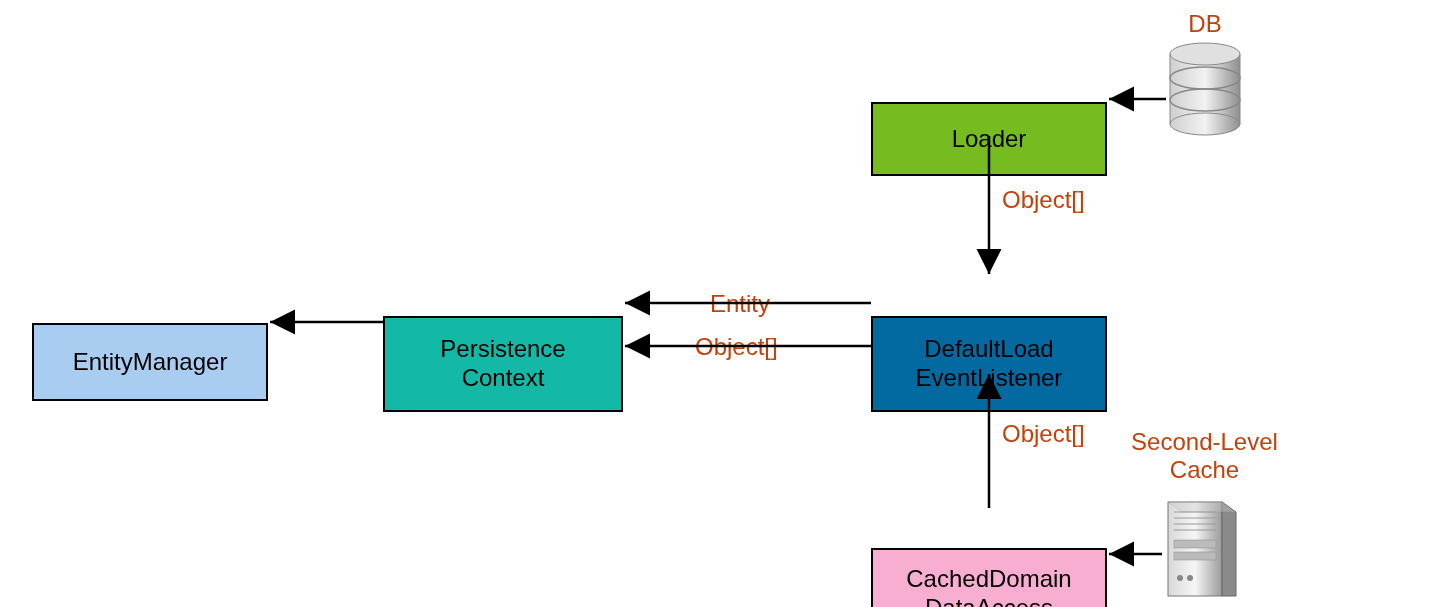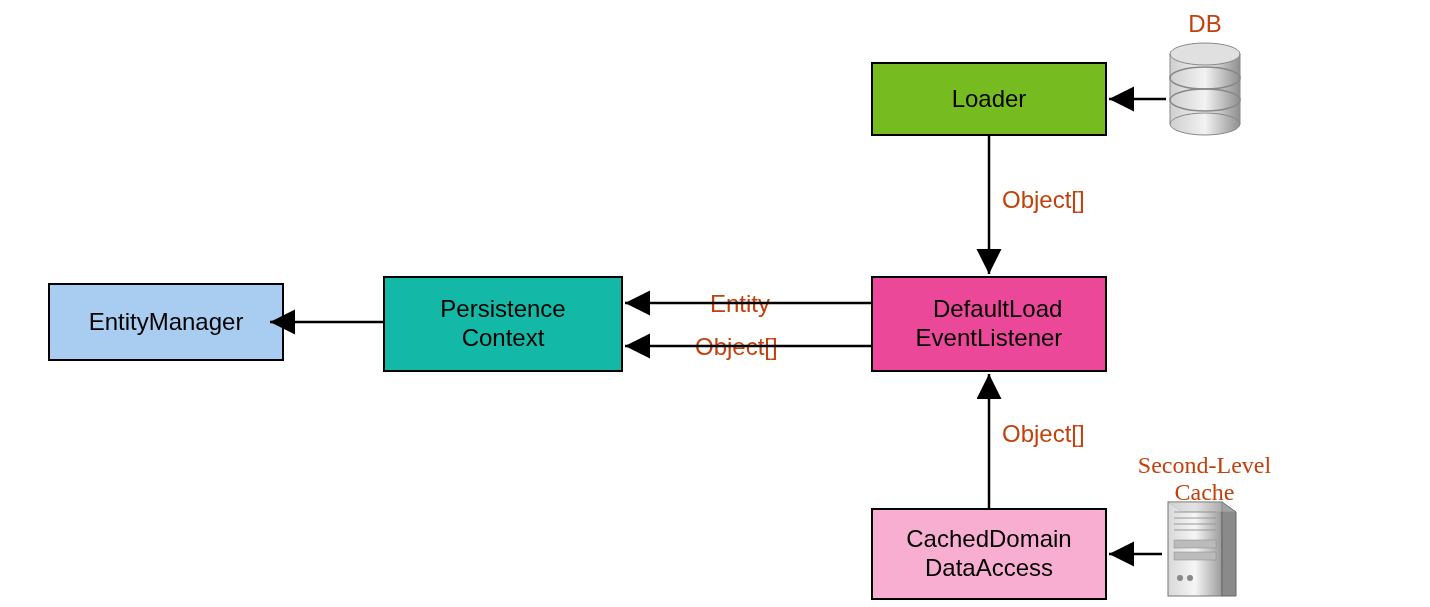--- a/index.html
+++ b/index.html
@@ -13,64 +13,65 @@
   .box {
     position: absolute;
     border: 2px solid #000;
     display: flex;
     align-items: center;
     justify-content: center;
     text-align: center;
     font-size: 24px;
     line-height: 1.2;
     padding: 6px;
+    margin-top: 40px;
   }
   .label {
     position: absolute;
     font-size: 24px;
     color: #c2410c;
     text-align: center;
   }
   svg.overlay {
     position: absolute;
     left: 0; top: 0;
     width: 1430px;
     height: 607px;
     pointer-events: none;
   }
 </style>
 </head>
 <body>
 
-<div class="box" style="left:48px; top:283px; width:236px; height:78px; background:#a9cdf0;">
+<div class="box" style="left:32px; top:283px; width:236px; height:78px; background:#a9cdf0;">
   <span>EntityManager</span>
 </div>
 
 <div class="box" style="left:383px; top:276px; width:240px; height:96px; background:#14b8a6;">
   <span style="white-space:pre-line;">Persistence
 Context</span>
 </div>
 
-<div class="box" style="left:871px; top:276px; width:236px; height:96px; background:#ec4899;text-align:right;">
+<div class="box" style="left:871px; top:276px; width:236px; height:96px; background:#0369a1;">
   <span style="white-space:pre-line;">DefaultLoad
 EventListener</span>
 </div>
 
 <div class="box" style="left:871px; top:62px; width:236px; height:74px; background:#76bc21;">
   <span>Loader</span>
 </div>
 
 <div class="box" style="left:871px; top:508px; width:236px; height:92px; background:#f7aed0;">
   <span style="white-space:pre-line;">CachedDomain
 DataAccess</span>
 </div>
 
 <div class="label" style="left:1180px; top:10px; width:50px;">DB</div>
 
-<div class="label" style="left:1122px; top:452px; width:165px; white-space:pre-line;font-family:Liberation Serif, serif;">Second-Level
+<div class="label" style="left:1122px; top:428px; width:165px; white-space:pre-line;">Second-Level
 Cache</div>
 
 <div class="label" style="left:1002px; top:186px;">Object[]</div>
 <div class="label" style="left:1002px; top:420px;">Object[]</div>
 <div class="label" style="left:710px; top:290px;">Entity</div>
 <div class="label" style="left:695px; top:333px;">Object[]</div>
 
 <svg style="position:absolute; left:1166px; top:42px; width:78px; height:94px;" viewBox="0 0 78 94">
   <defs>
     <linearGradient id="cylGrad" x1="0" x2="1" y1="0" y2="0">

